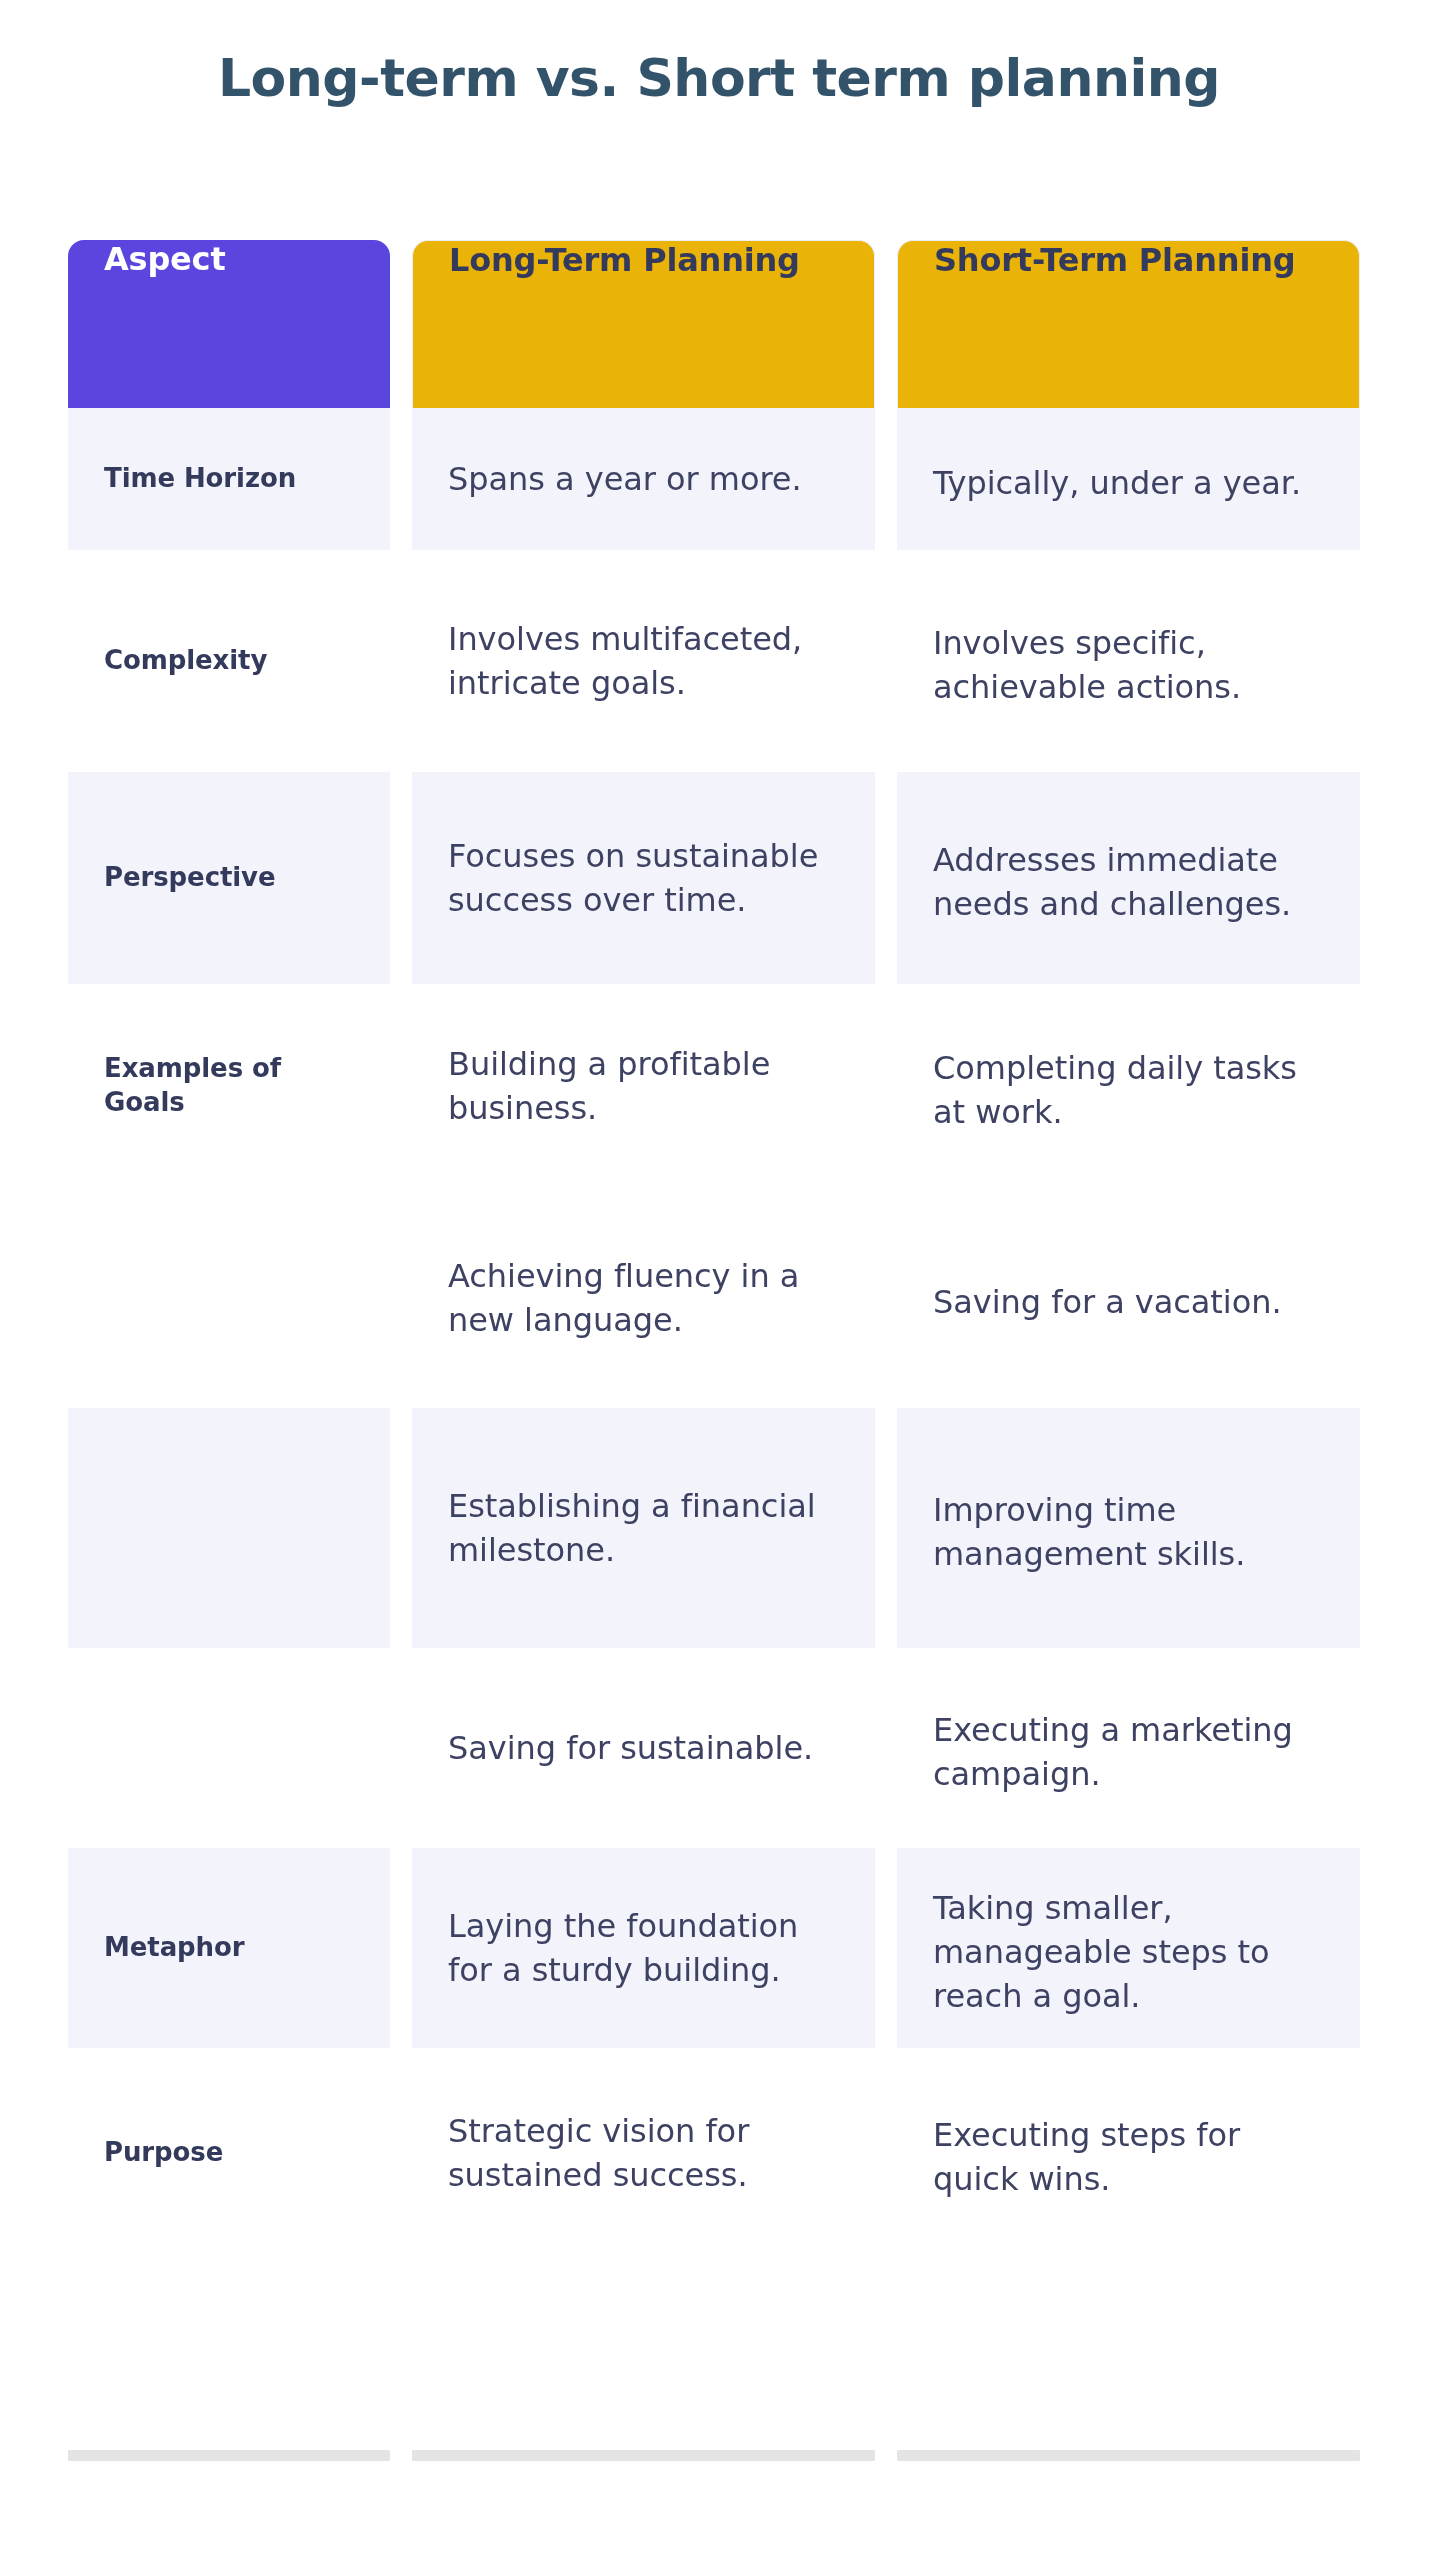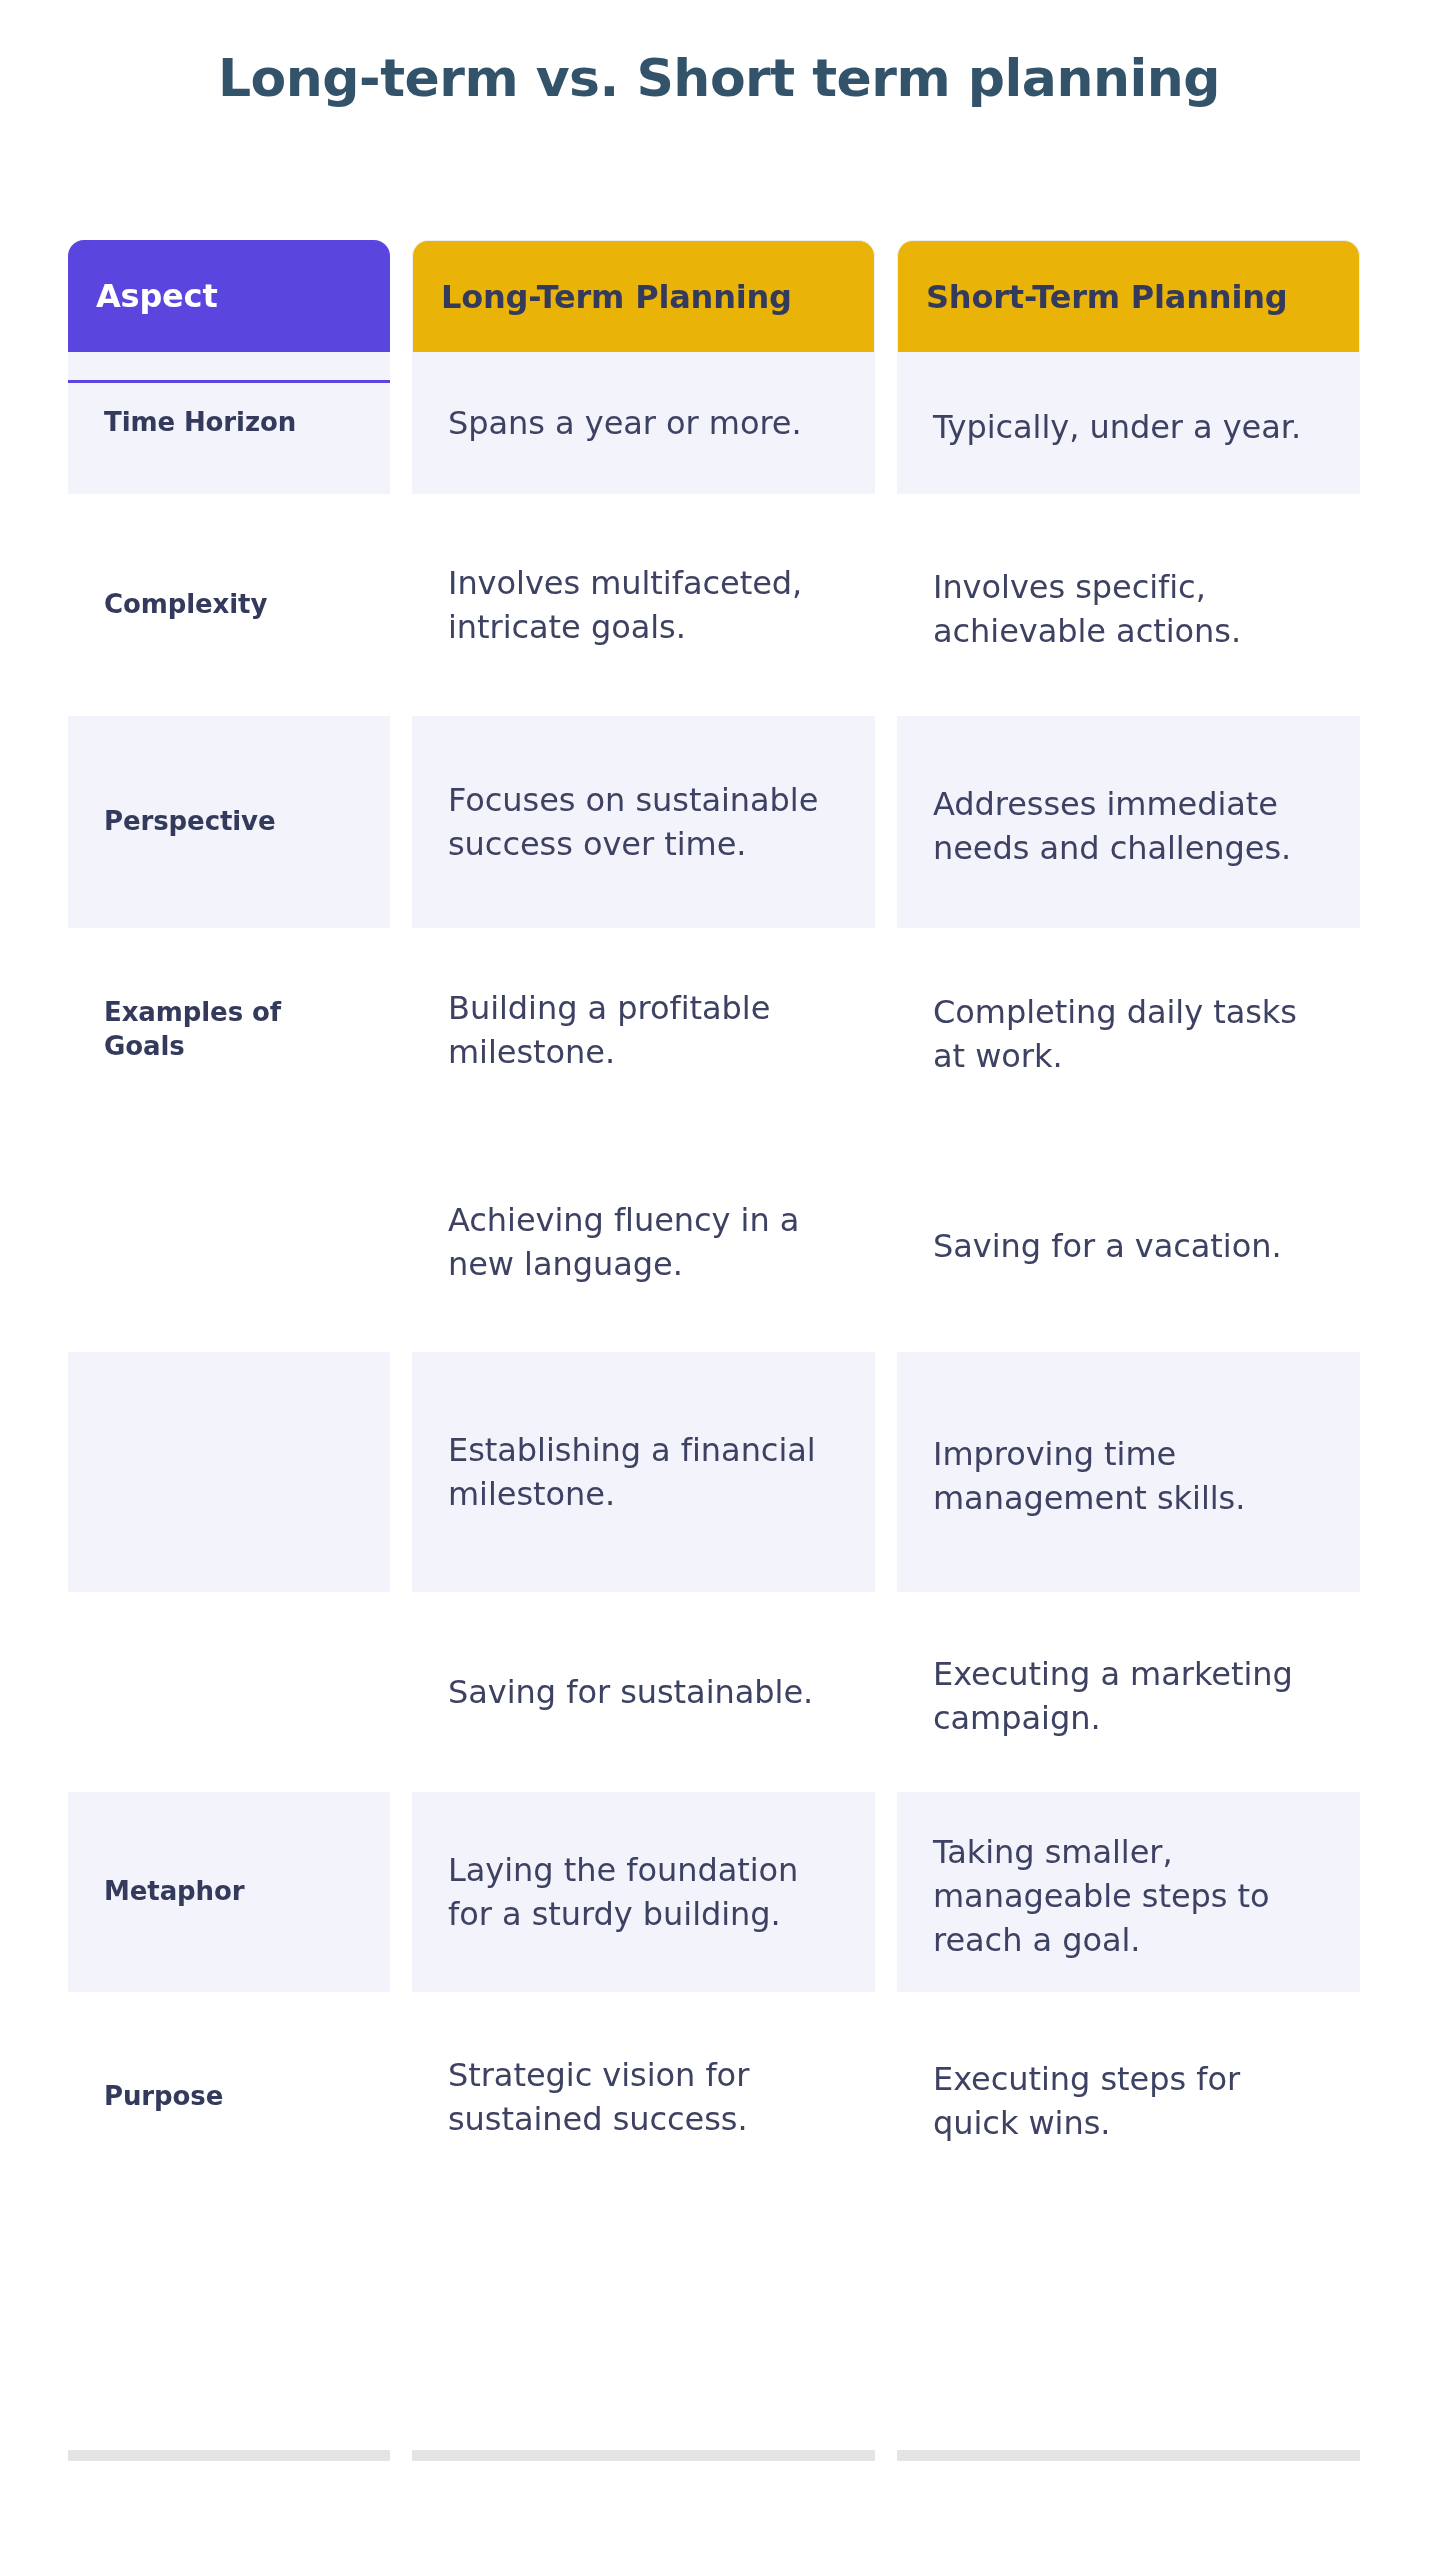--- a/index.html
+++ b/index.html
@@ -51,24 +51,24 @@
   .cell {
     position: relative;
   }
 
   .col-0 { width: 322px; flex: 0 0 322px; }
   .col-1 { width: 463px; flex: 0 0 463px; }
   .col-2 { width: 463px; flex: 0 0 463px; }
 
   
   .header-row .cell {
-    height: 112px;
-    display: flex;
-    align-items: center;
-    padding: 0 28px;
+    height: 168px;
+    display: flex;
+    align-items: flex-start;
+    padding: 0 36px;
     border-radius: 16px 16px 0 0;
   }
 
   .header-row .col-0 {
     background: #5a46df;
   }
 
   .header-row .col-1,
   .header-row .col-2 {
     background: #eab308;
@@ -196,21 +196,21 @@
           </div>
           <div class="cell col-2" style="height: 212px;">
             <span class="body-text">Addresses immediate needs and challenges.</span>
           </div>
         </div>
         <div class="table-row body-row plain">
           <div class="cell col-0" style="height: 204px;">
             <span class="aspect-text">Examples of Goals</span>
           </div>
           <div class="cell col-1" style="height: 204px;">
-            <span class="body-text">Building a profitable milestone.</span>
+            <span class="body-text">Building a profitable business.</span>
           </div>
           <div class="cell col-2" style="height: 204px;">
             <span class="body-text">Completing daily tasks at work.</span>
           </div>
         </div>
         <div class="table-row body-row plain">
           <div class="cell col-0" style="height: 220px;">
             <span class="aspect-text"></span>
           </div>
           <div class="cell col-1" style="height: 220px;">

